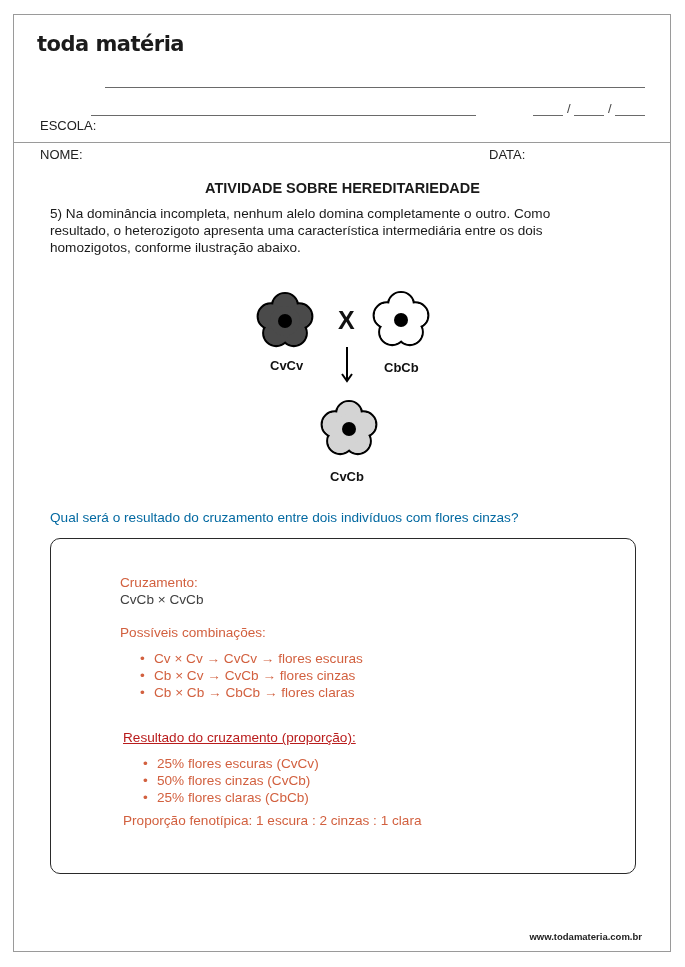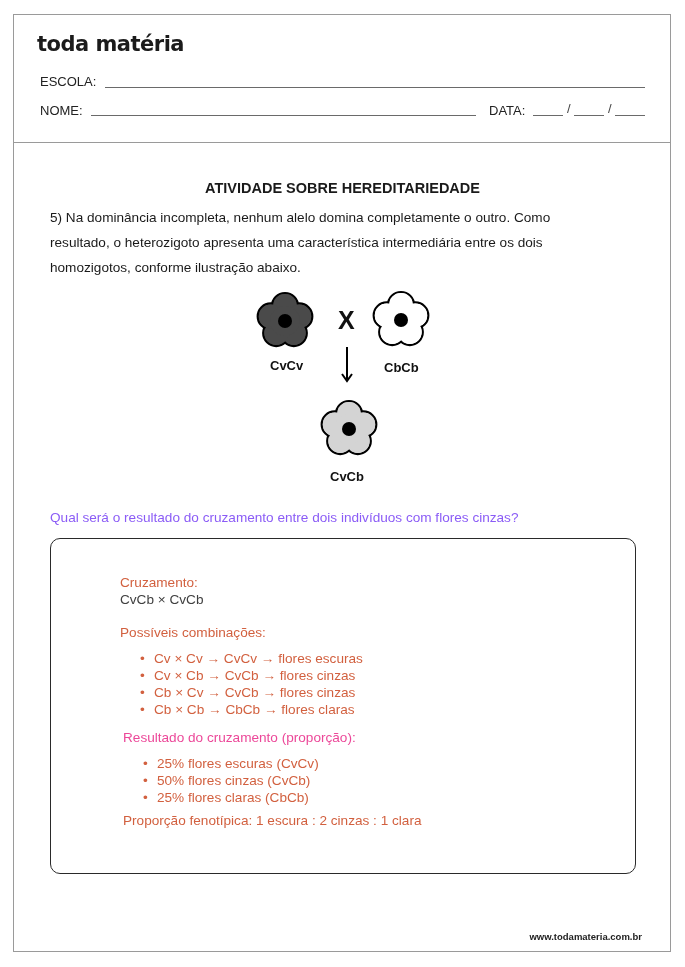--- a/index.html
+++ b/index.html
@@ -1,27 +1,27 @@
 <!DOCTYPE html>
 <html><head>
 <meta charset="utf-8">
 <style>
   html, body { margin:0; padding:0; background:#ffffff; }
   body { width:685px; height:967px; position:relative; overflow:hidden; font-family:"Liberation Sans", sans-serif; color:#1a1a1a; }
   .frame { position:absolute; left:13px; top:14px; width:658px; height:938px; border:1px solid #9a9a9a; box-sizing:border-box; }
   .header-divider { position:absolute; left:13px; top:142px; width:658px; height:0; border-top:1px solid #9a9a9a; }
   .logo { position:absolute; left:37px; top:32px; font-size:21px; font-weight:bold; letter-spacing:-0.5px; color:#1b1b1b; font-family:"DejaVu Sans", sans-serif; }
-  .field-label { position:absolute; font-size:13px; color:#222; }
+  .field-label { position:absolute; font-size:13px; color:#222;margin-top:44px; }
   .line { position:absolute; height:0; border-top:1px solid #6a6a6a; }
   .slash { position:absolute; font-size:13px; color:#444; }
   .title { position:absolute; left:0; width:685px; top:180px; text-align:center; font-size:14.5px; font-weight:bold; color:#1a1a1a; }
-  .question { position:absolute; left:50px; top:205px; width:560px; font-size:13.6px; line-height:25px; color:#1a1a1a; }
+  .question { position:absolute; left:50px; top:205px; width:560px; font-size:13.6px; line-height:17px; color:#1a1a1a; }
   .figure-label { position:absolute; font-size:13px; font-weight:bold; color:#111; }
   .x-sign { position:absolute; left:338px; top:306px; font-size:25px; font-weight:bold; color:#111; }
-  .prompt { position:absolute; left:50px; top:510px; font-size:13.6px; color:#8b5cf6; }
+  .prompt { position:absolute; left:50px; top:510px; font-size:13.6px; color:#0369a1; }
   .answer-box { position:absolute; left:50px; top:538px; width:586px; height:336px; border:1.3px solid #2a2a2a; border-radius:10px; box-sizing:border-box; }
   .ans { position:absolute; color:#d2603f; font-size:13.6px; line-height:17px; }
   .ans ul { margin:10px; padding:0 0 0 24px; list-style:none; }
   .ans li { position:relative; padding-left:0; }
   .ans li::before { content:"\2022"; position:absolute; left:-14px; top:0; }
   .footer-url { position:absolute; right:43px; top:931px; font-size:9.5px; font-weight:bold; color:#222;margin-left:7px; }
   svg.flower { position:absolute; }
 </style>
 </head>
 <body>
@@ -118,27 +118,26 @@
 
 <div class="answer-box"></div>
 
 <div class="ans" style="left: 120px; top: 574px; color: rgb(210, 96, 63);">Cruzamento:</div>
 <div class="ans" style="left: 120px; top: 591px; color: #404040;">CvCb × CvCb</div>
 
 <div class="ans" style="left: 120px; top: 624px; color: rgb(210, 96, 63);">Possíveis combinações:</div>
 <div class="ans" style="left: 120px; top: 640px; color: rgb(210, 96, 63);">
   <ul>
     <li>Cv × Cv → CvCv → flores escuras</li>
-    <li>Cv × Cb → CvCb → flores cinzas</li>
     <li>Cb × Cv → CvCb → flores cinzas</li>
     <li>Cb × Cb → CbCb → flores claras</li>
   </ul>
 </div>
 
-<div class="ans" style="left: 123px; top: 729px; color: #ec4899;">Resultado do cruzamento (proporção):</div>
+<div class="ans" style="left: 123px; top: 729px; color: #b91c1c; text-decoration: underline;">Resultado do cruzamento (proporção):</div>
 <div class="ans" style="left: 123px; top: 745px; color: rgb(210, 96, 63);">
   <ul>
     <li>25% flores escuras (CvCv)</li>
     <li>50% flores cinzas (CvCb)</li>
     <li>25% flores claras (CbCb)</li>
   </ul>
 </div>
 
 <div class="ans bold" style="left: 123px; top: 812px; color: rgb(210, 96, 63);">Proporção fenotípica: 1 escura : 2 cinzas : 1 clara</div>
 

